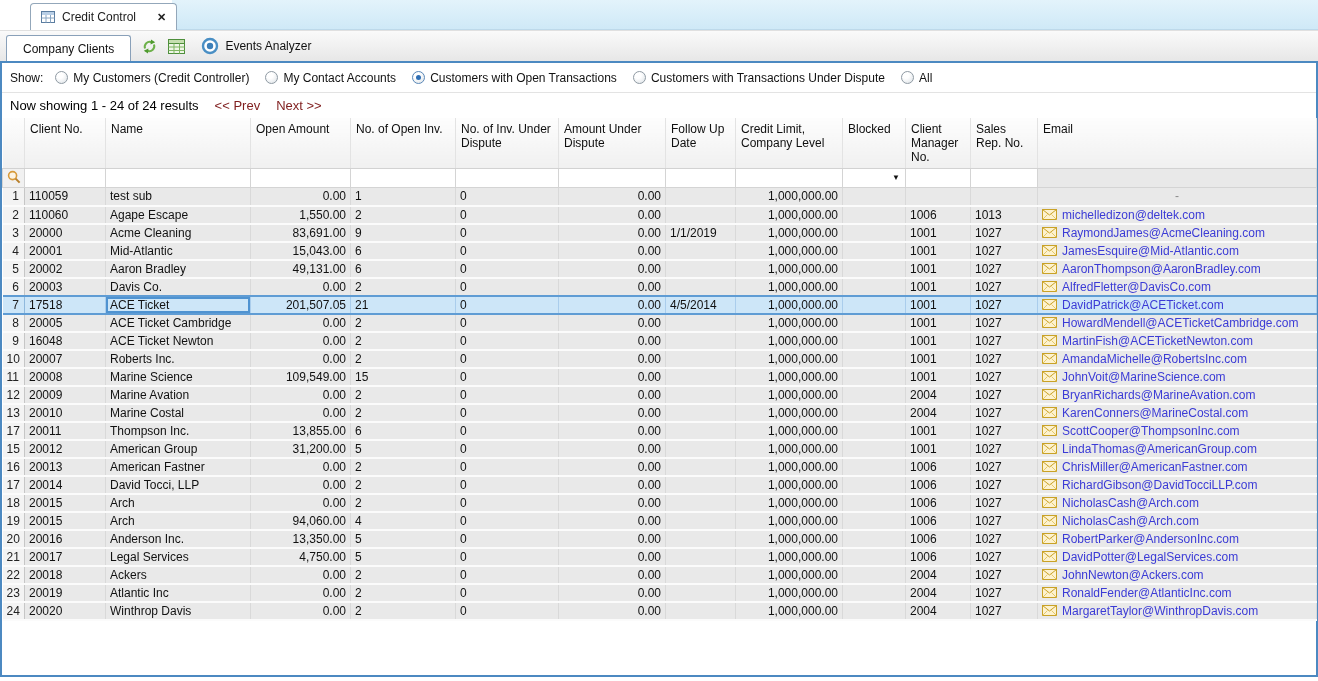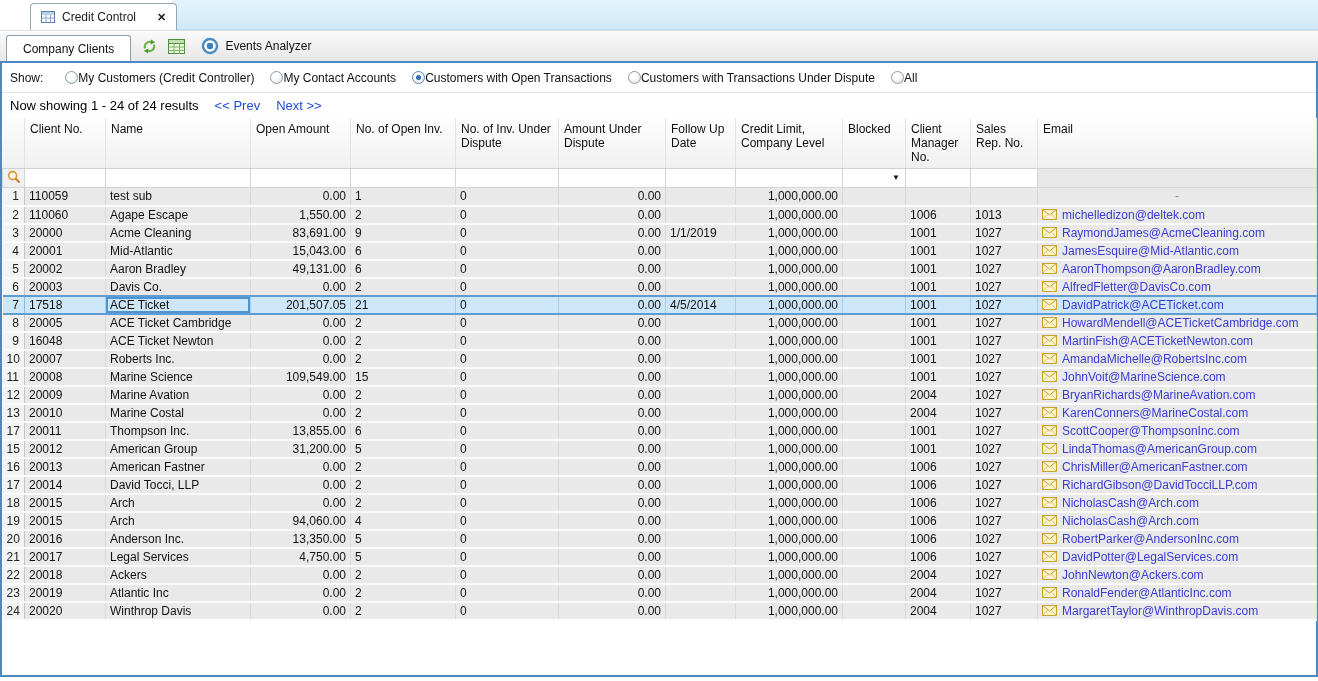--- a/index.html
+++ b/index.html
@@ -24,31 +24,31 @@
   .sub-tab { align-self:flex-end; margin-left:6px; height:26px; background:#fff;
     border:1px solid #89a0b9; border-bottom:none; border-radius:3px 3px 0 0;
     padding:0 16px; display:flex; align-items:center; }
   .tool-icon { margin-left:10px; display:flex; align-items:center; cursor:default; }
   .events-btn { margin-left:10px; display:flex; align-items:center; gap:6px; padding:2px 6px; }
   
   .content { height:616px; border:2px solid #4c89c1; background:#fff; }
   
   .show-row { height:30px; display:flex; align-items:center; padding-left:8px;
     border-bottom:1px solid #e3e3e3; background:#fff; gap:10px; }
-  .show-label { margin-right:12px; }
-  .radio-opt { display:flex; align-items:center; }
+  .show-label { margin-right:2px; }
+  .radio-opt { display:flex; align-items:center; gap:5px; }
   .radio { width:13px; height:13px; border-radius:50%; border:1px solid #8f9aa3;
     background:radial-gradient(circle at 35% 30%, #ffffff 30%, #dfe4e8 90%);
     display:flex; align-items:center; justify-content:center; }
   .radio.on { border-color:#5a88b8; }
   .radio.on::after { content:''; width:5px; height:5px; border-radius:50%; background:#2f6fb5; }
   
   .results-row { height:25px; display:flex; align-items:center; padding-left:8px; gap:16px; background:#fff; }
   .results-text { font-size:13px; color:#000; }
-  .pager { font-size:13px; color:#1d4ed8; }
+  .pager { font-size:13px; color:#7f1d1d; }
   
   table { border-collapse:collapse; table-layout:fixed; width:1314px; }
   th { background:linear-gradient(#fdfdfd,#f0f0f0); border-right:1px solid #e3e3e3;
     border-bottom:1px solid #d2d2d2; font-weight:normal; text-align:left;
     vertical-align:top; padding:4px 5px; height:48px; font-size:12px; color:#0f0f0f;
     white-space:normal; overflow:hidden; }
   td { height:18px; padding:0 4px; border-right:1px solid #d9d9d9;
     border-bottom:2px solid #fbfbfb; background:#e9e9e9; overflow:hidden;
     white-space:nowrap; text-overflow:clip; }
   td.rn { background:#f3f3f3; border-right:1px solid #c6c6c6; text-align:right;

